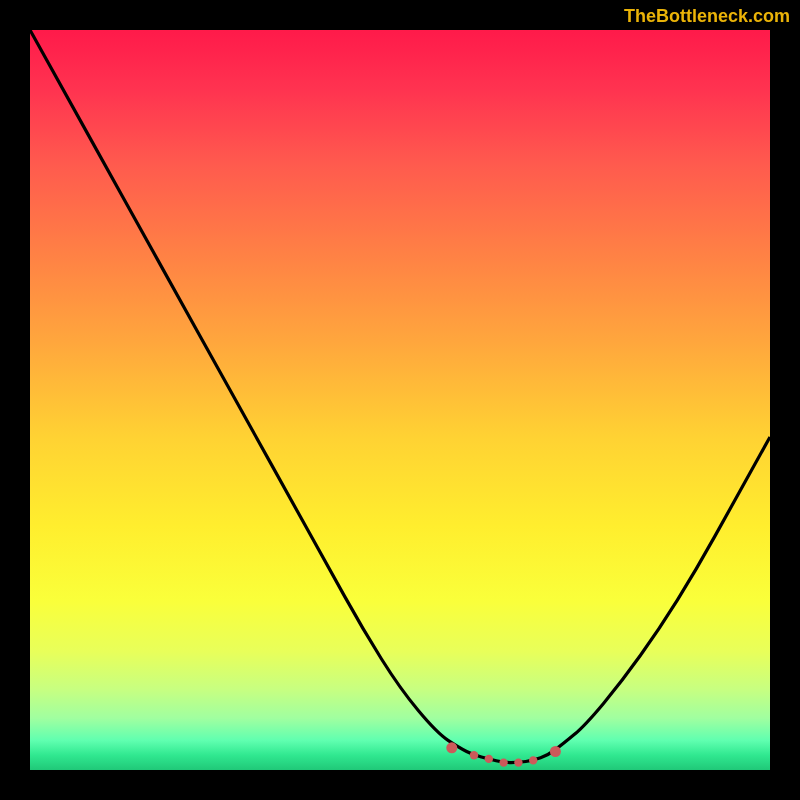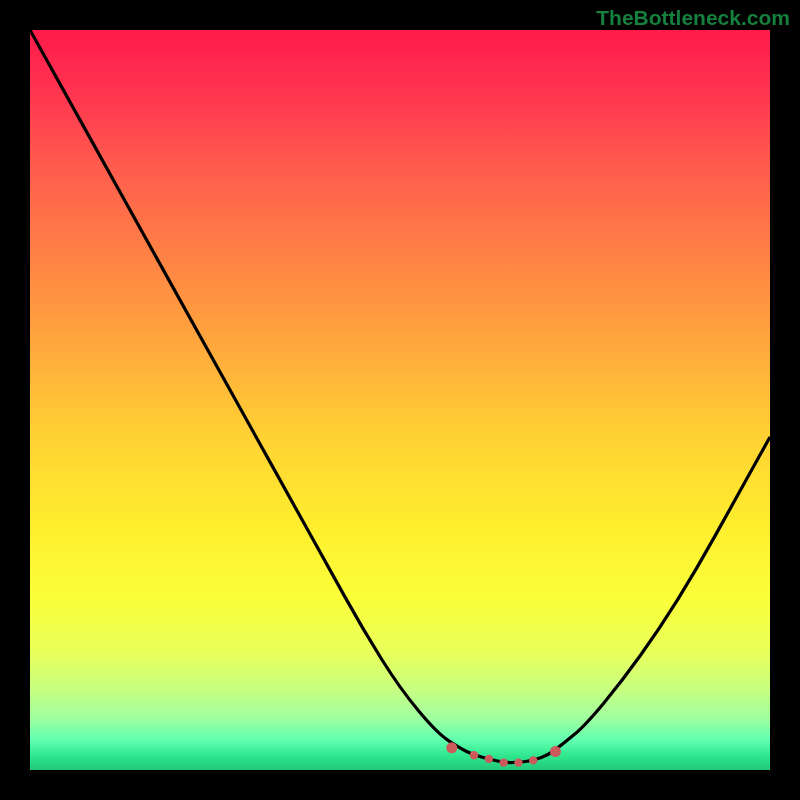--- a/index.html
+++ b/index.html
@@ -8,22 +8,22 @@
     height: 800px;
     background: #000;
     position: relative;
     font-family: Arial, sans-serif;
     overflow: hidden;
   }
   .watermark {
     position: absolute;
     top: 6px;
     right: 10px;
-    color: #15803d;
-    font-size: 21px;
+    color: #eab308;
+    font-size: 18px;
     font-weight: bold;
     z-index: 10;
   }
   .plot-area {
     position: absolute;
     left: 30px;
     top: 30px;
     width: 740px;
     height: 740px;
     overflow: hidden;

